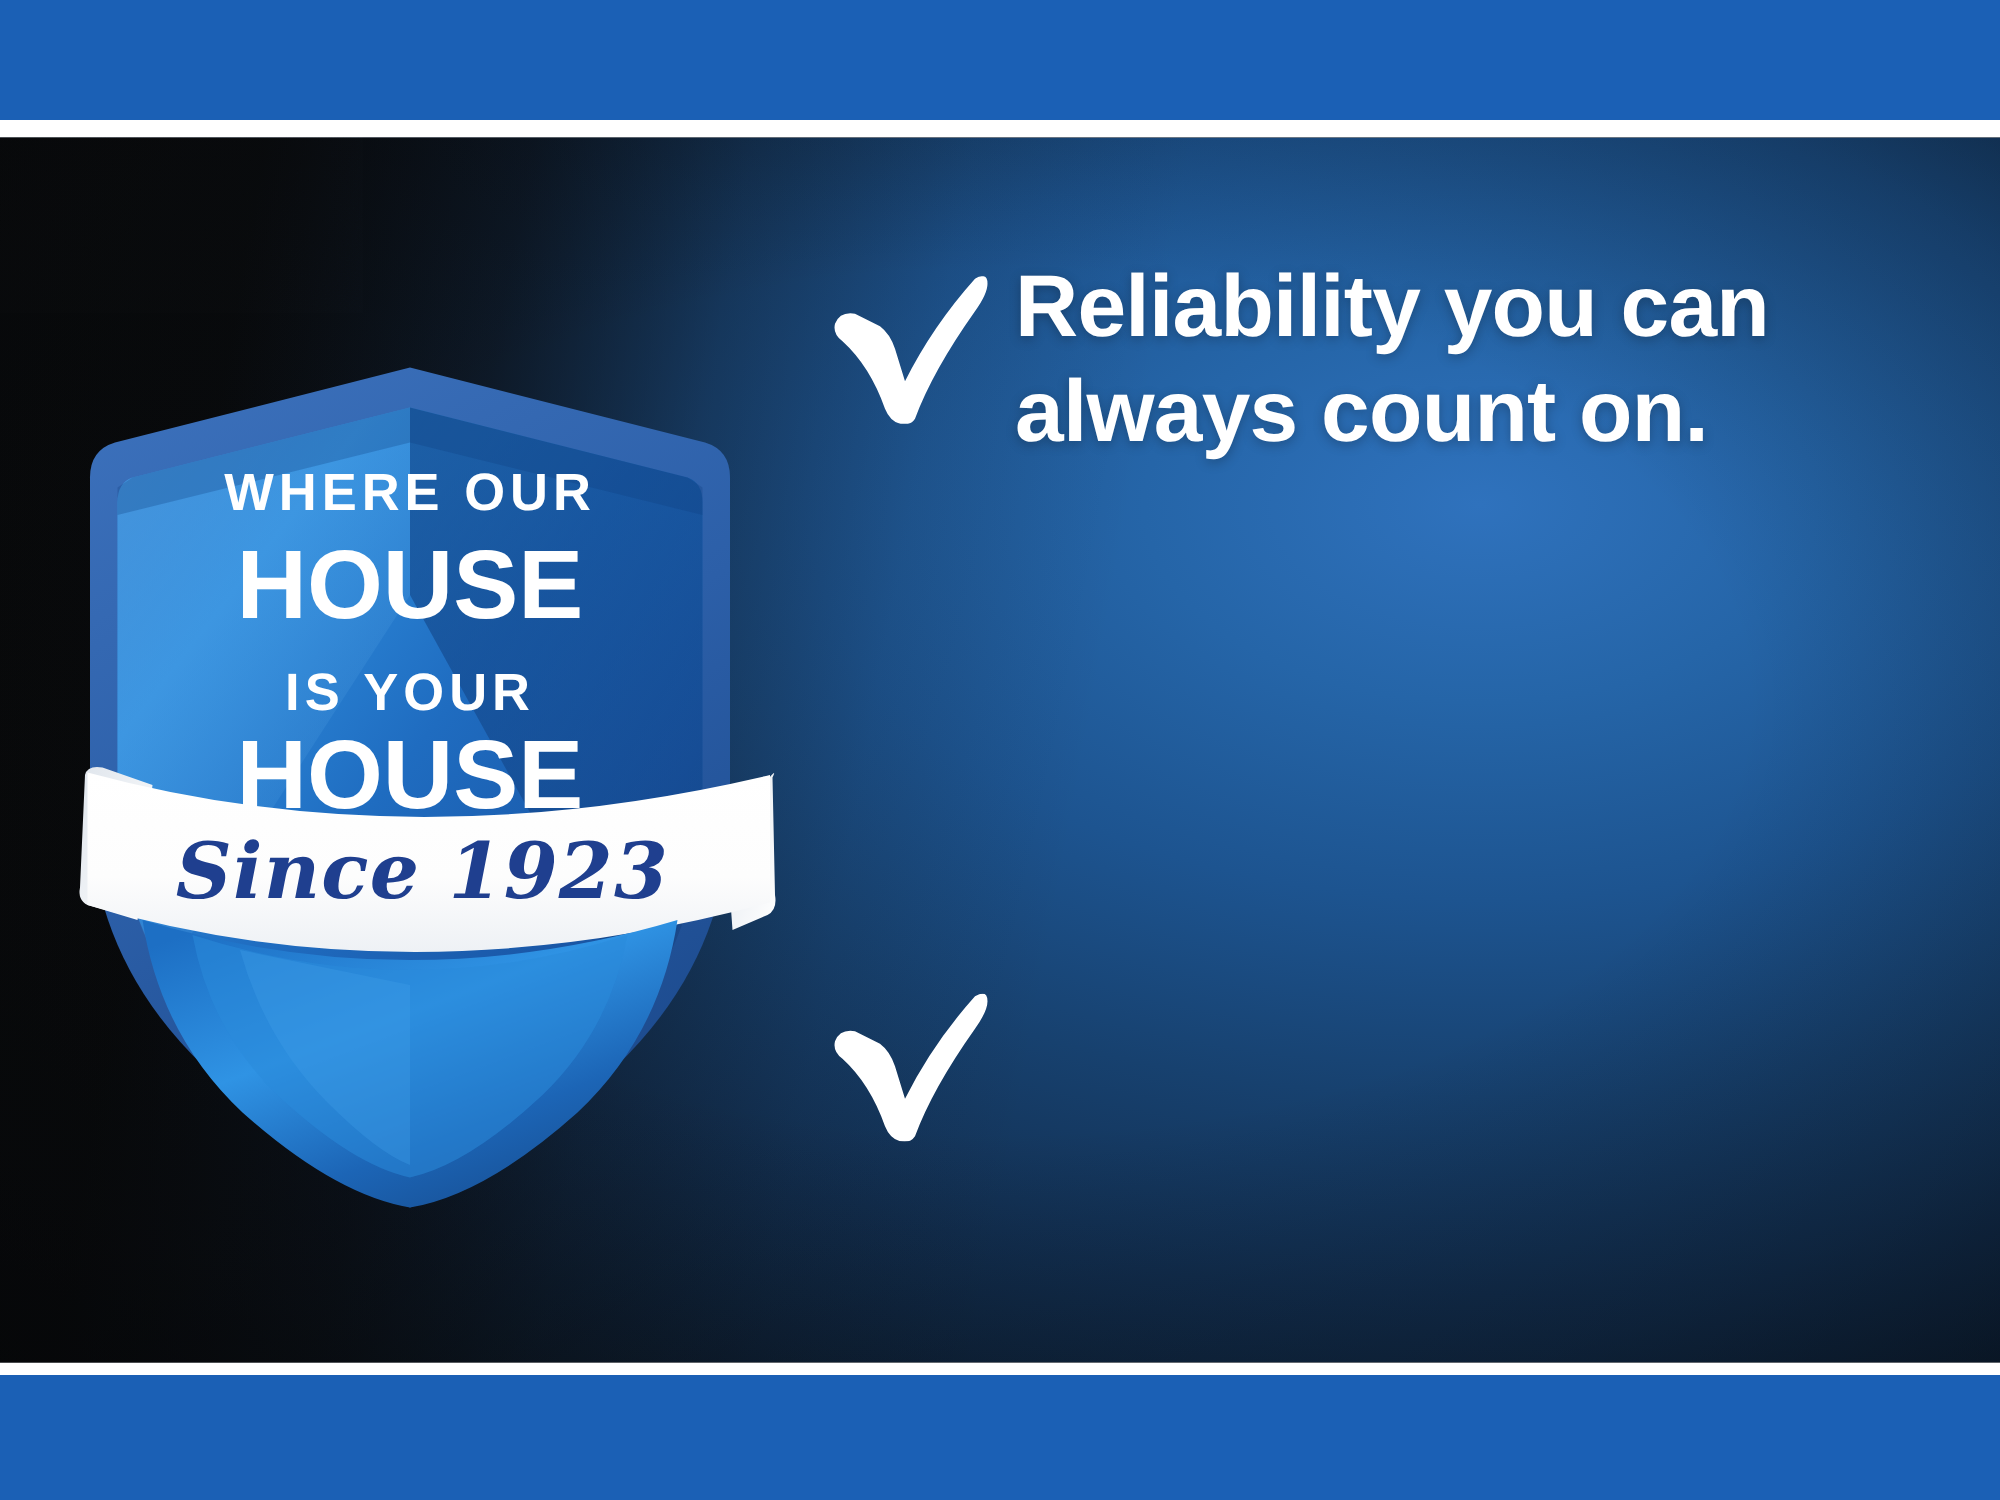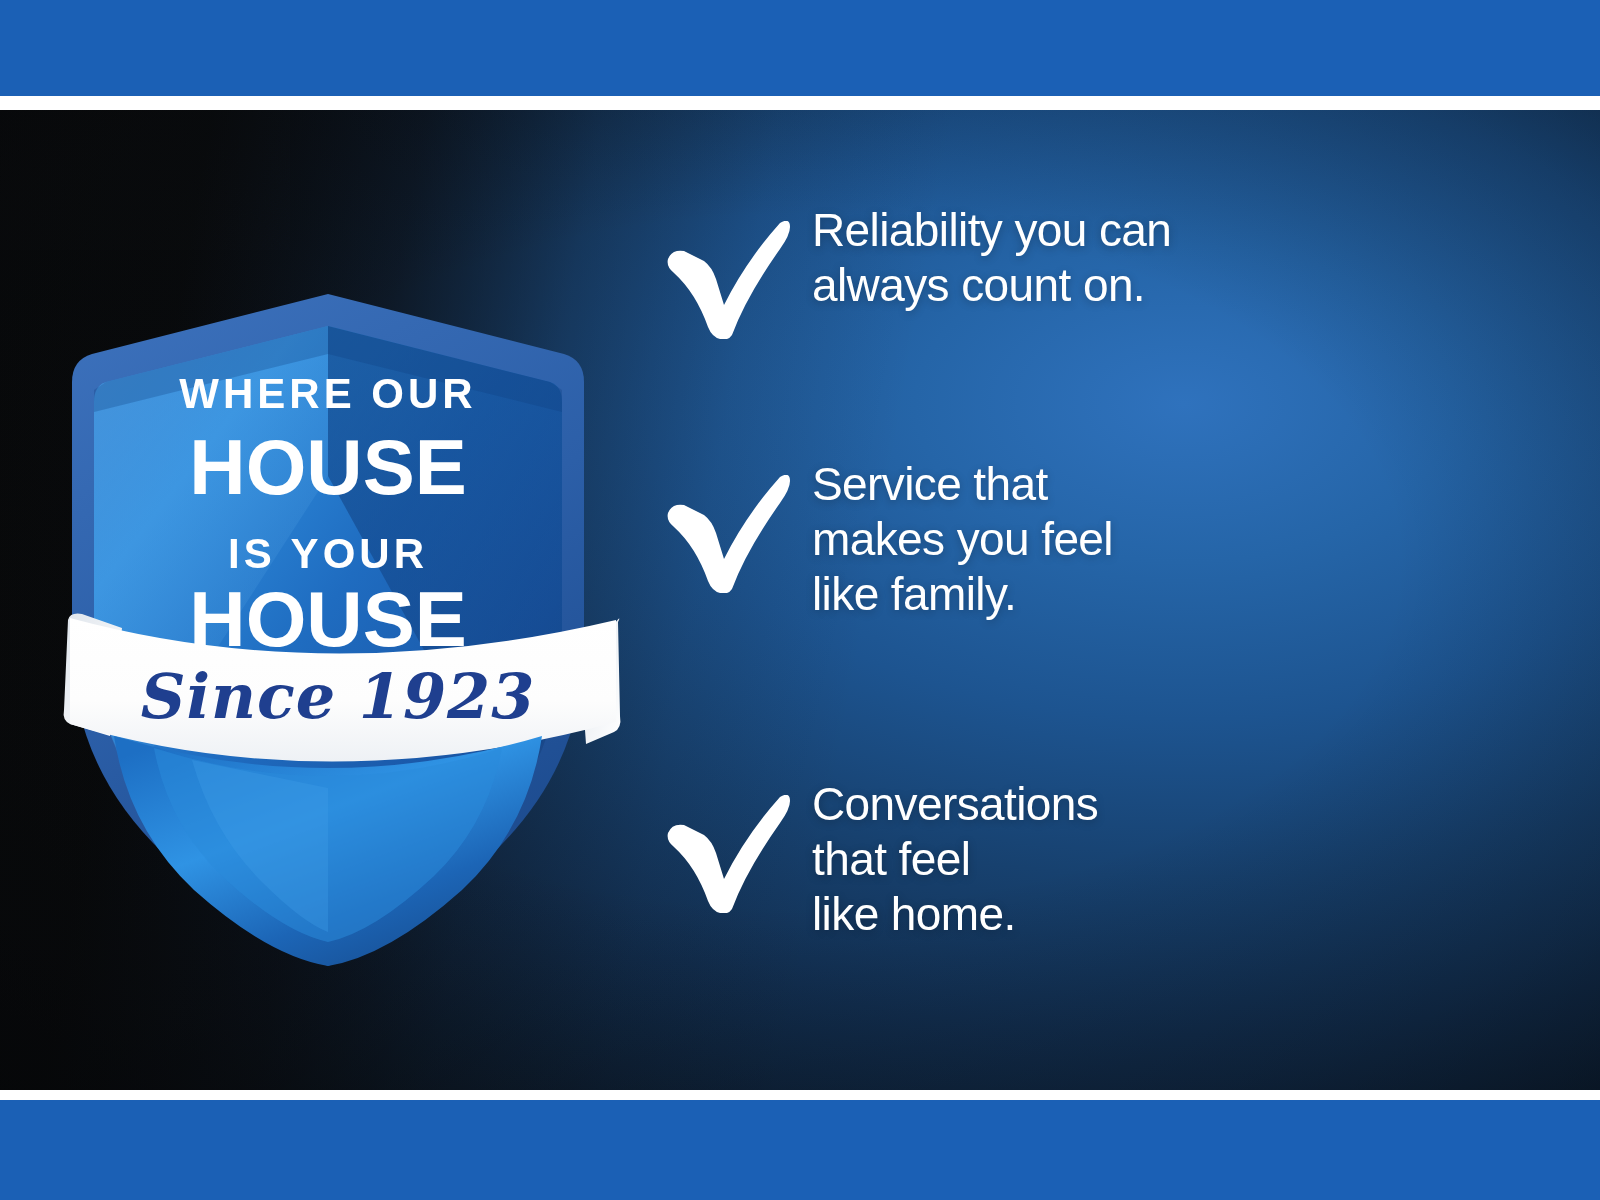--- a/index.html
+++ b/index.html
@@ -124,22 +124,22 @@
 
   .check-icon {
     flex:0 0 auto;
     width:132px; height:118px;
     margin-top:18px;
     display:block;
   }
   .bullet-text {
     color:#ffffff;
     font-family:"Liberation Sans", sans-serif;
-    font-weight:normal;
-    font-size:46px;
+    font-weight:bold;
+    font-size:70px;
     line-height:1.20;
     letter-spacing:-0.6px;
     white-space:pre-line;
     text-shadow:0 2px 9px rgba(0,0,0,0.25);
   }
 </style>
 </head>
 <body>
 
 <div id="poster">
@@ -262,41 +262,27 @@
       <svg class="check-icon" viewBox="0 0 132 118" xmlns="http://www.w3.org/2000/svg">
         <path d="M 8 38 Q 12 28 24 30 L 44 40 Q 52 46 56 58 L 64 84
                  Q 86 40 120 2 Q 130 -4 130 6 Q 130 14 120 28
                  Q 86 76 72 114 Q 68 120 60 118 Q 52 116 48 106
                  Q 36 72 14 52 Q 6 46 8 38 Z" fill="#ffffff"></path>
       </svg>
       <div class="bullet-text">Reliability you can
 always count on.</div>
     </div>
 
-    <div class="bullet bullet-2">
-      <svg class="check-icon" viewBox="0 0 132 118" xmlns="http://www.w3.org/2000/svg">
-        <path d="M 8 38 Q 12 28 24 30 L 44 40 Q 52 46 56 58 L 64 84
-                 Q 86 40 120 2 Q 130 -4 130 6 Q 130 14 120 28
-                 Q 86 76 72 114 Q 68 120 60 118 Q 52 116 48 106
-                 Q 36 72 14 52 Q 6 46 8 38 Z" fill="#ffffff"></path>
-      </svg>
-      <div class="bullet-text">Service that
-makes you feel
-like family.</div>
-    </div>
 
     <div class="bullet bullet-3">
       <svg class="check-icon" viewBox="0 0 132 118" xmlns="http://www.w3.org/2000/svg">
         <path d="M 8 38 Q 12 28 24 30 L 44 40 Q 52 46 56 58 L 64 84
                  Q 86 40 120 2 Q 130 -4 130 6 Q 130 14 120 28
                  Q 86 76 72 114 Q 68 120 60 118 Q 52 116 48 106
                  Q 36 72 14 52 Q 6 46 8 38 Z" fill="#ffffff"></path>
       </svg>
-      <div class="bullet-text">Conversations
-that feel
-like home.</div>
     </div>
 
   </div>
 
   <div class="brand-bar bottom"></div>
 
 </div>
 
 </body></html>

